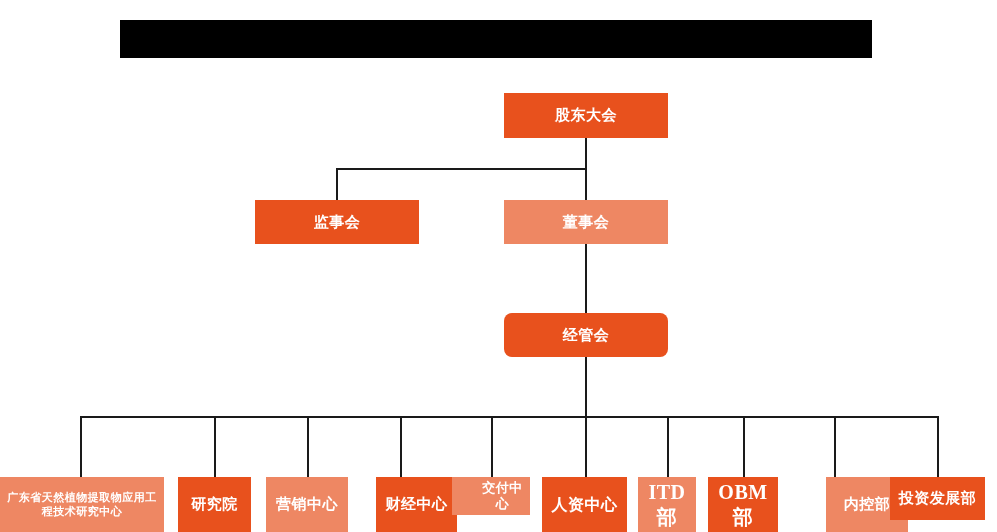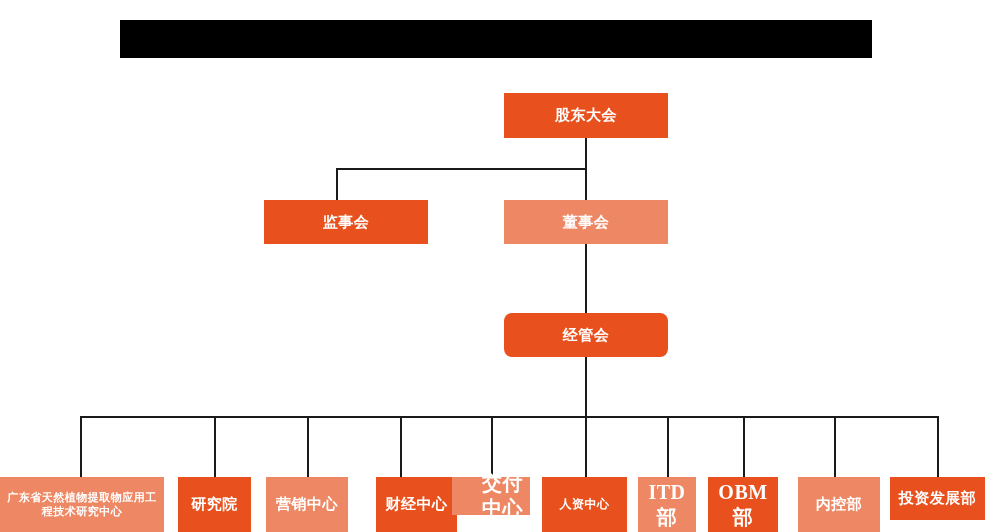--- a/index.html
+++ b/index.html
@@ -86,21 +86,21 @@
   <div class="line v" style="left:585px; top:416px; height:61px;"></div>
   <div class="line v" style="left:667px; top:416px; height:61px;"></div>
   <div class="line v" style="left:743px; top:416px; height:61px;"></div>
   <div class="line v" style="left:834px; top:416px; height:61px;"></div>
   <div class="line v" style="left:937px; top:416px; height:61px;"></div>
 
   <div class="node dark" style="left:504px; top:93px; width:164px; height:45px; font-size:15px;">
     <span class="label">股东大会</span>
   </div>
 
-  <div class="node dark" style="left:264px; top:200px; width:164px; height:44px; font-size:15px;">
+  <div class="node dark" style="left:255px; top:200px; width:164px; height:44px; font-size:15px;">
     <span class="label">监事会</span>
   </div>
 
   <div class="node light" style="left:504px; top:200px; width:164px; height:44px; font-size:15px;">
     <span class="label">董事会</span>
   </div>
 
   <div class="node dark" style="left:504px; top:313px; width:164px; height:44px; font-size:15px;border-radius:8px;">
     <span class="label">经管会</span>
   </div>
@@ -114,37 +114,37 @@
   </div>
 
   <div class="node light" style="left:266px; top:477px; width:82px; height:55px; font-size:15px;">
     <span class="label">营销中心</span>
   </div>
 
   <div class="node dark" style="left:360px; top:477px; width:81px; height:55px; font-size:15px;margin-left:16px;">
     <span class="label">财经中心</span>
   </div>
 
-  <div class="node light" style="left:452px; top:477px; width:78px; height:38px; font-size:20px;padding-left:23px;">
+  <div class="node light" style="left:452px; top:477px; width:78px; height:38px; font-size:13px;padding-left:23px;">
     <span class="label">交付中心</span>
   </div>
 
-  <div class="node dark" style="left:542px; top:477px; width:85px; height:55px; font-size:12px;">
+  <div class="node dark" style="left:542px; top:477px; width:85px; height:55px; font-size:16px;">
     <span class="label">人资中心</span>
   </div>
 
   <div class="node light" style="left:638px; top:477px; width:58px; height:55px; font-size:20px;">
     <span class="label">ITD部</span>
   </div>
 
   <div class="node dark" style="left:708px; top:477px; width:70px; height:55px; font-size:20px;">
     <span class="label">OBM部</span>
   </div>
 
-  <div class="node light" style="left:798px; top:477px; width:82px; height:55px; font-size:15px;">
+  <div class="node light" style="left:826px; top:477px; width:82px; height:55px; font-size:15px;">
     <span class="label">内控部</span>
   </div>
 
   <div class="node dark" style="left:890px; top:477px; width:95px; height:43px; font-size:15px;">
     <span class="label">投资发展部</span>
   </div>
 
 </div>
 
 </body></html>

